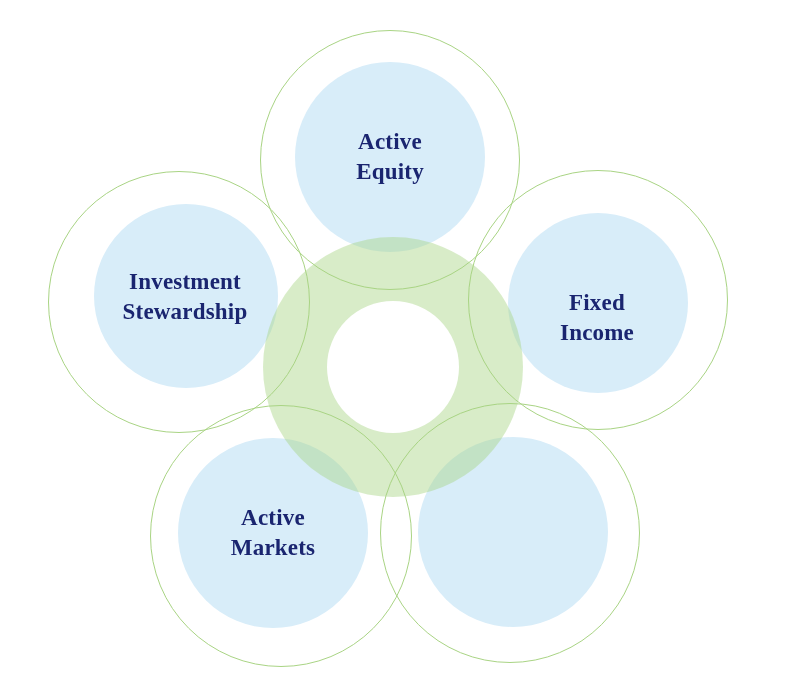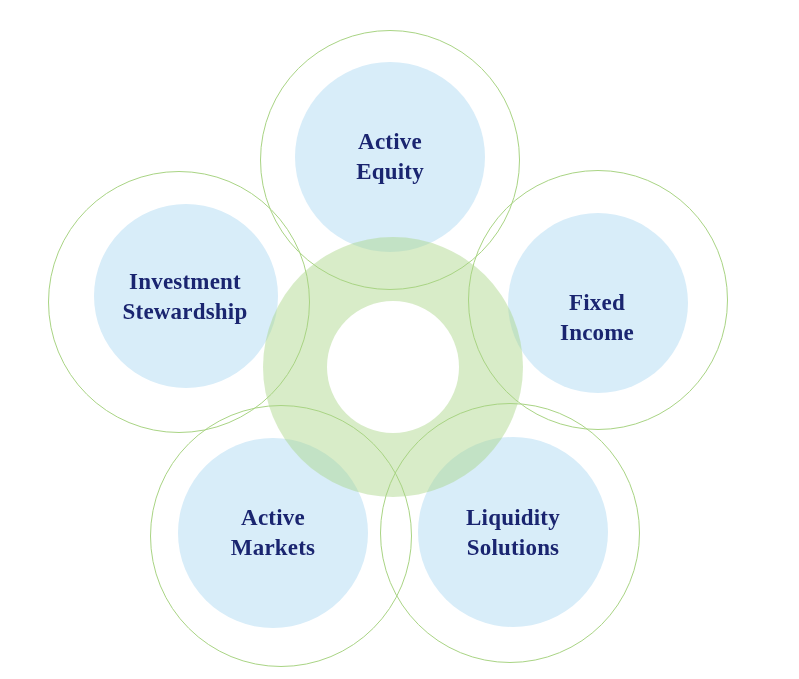--- a/index.html
+++ b/index.html
@@ -109,16 +109,14 @@
   <div class="circle outline-ring outline-br"></div>
 
   <div class="node-label label-top">Active
 Equity</div>
   <div class="node-label label-left">Investment
 Stewardship</div>
   <div class="node-label label-right">Fixed
 Income</div>
   <div class="node-label label-bl">Active
 Markets</div>
-  <div class="node-label label-br">Liquidity
-Solutions</div>
 
 </div>
 
 </body></html>

